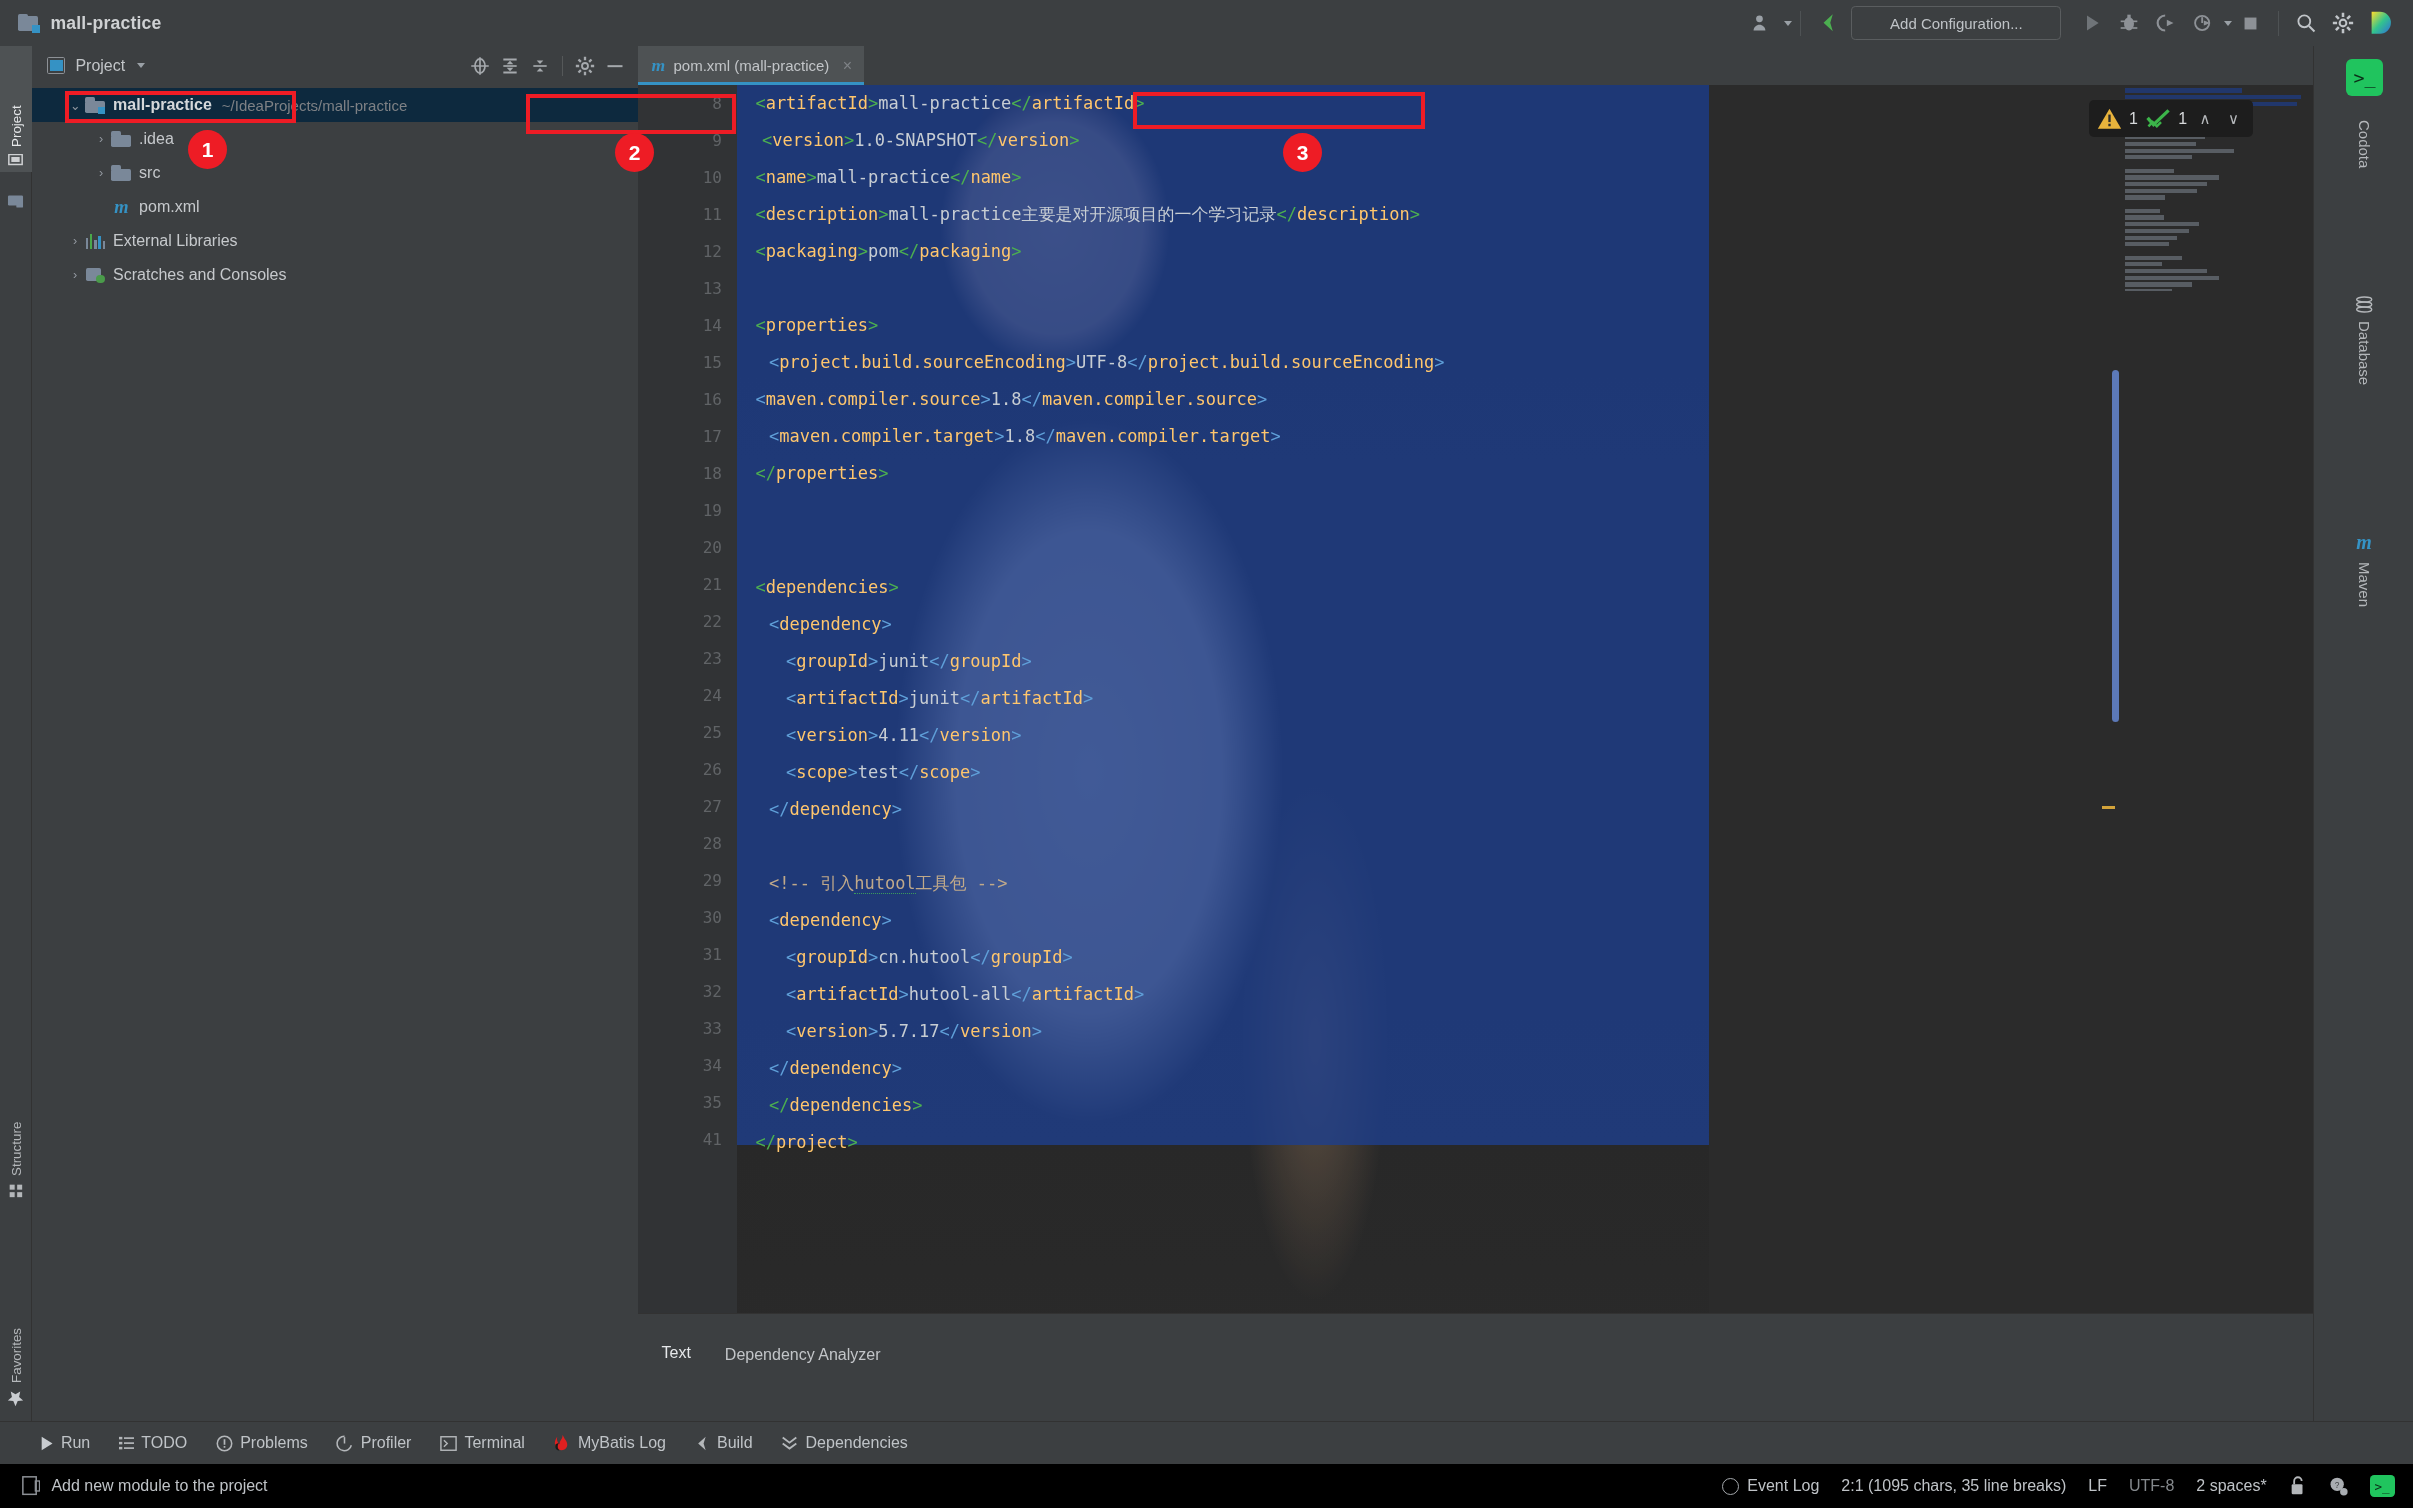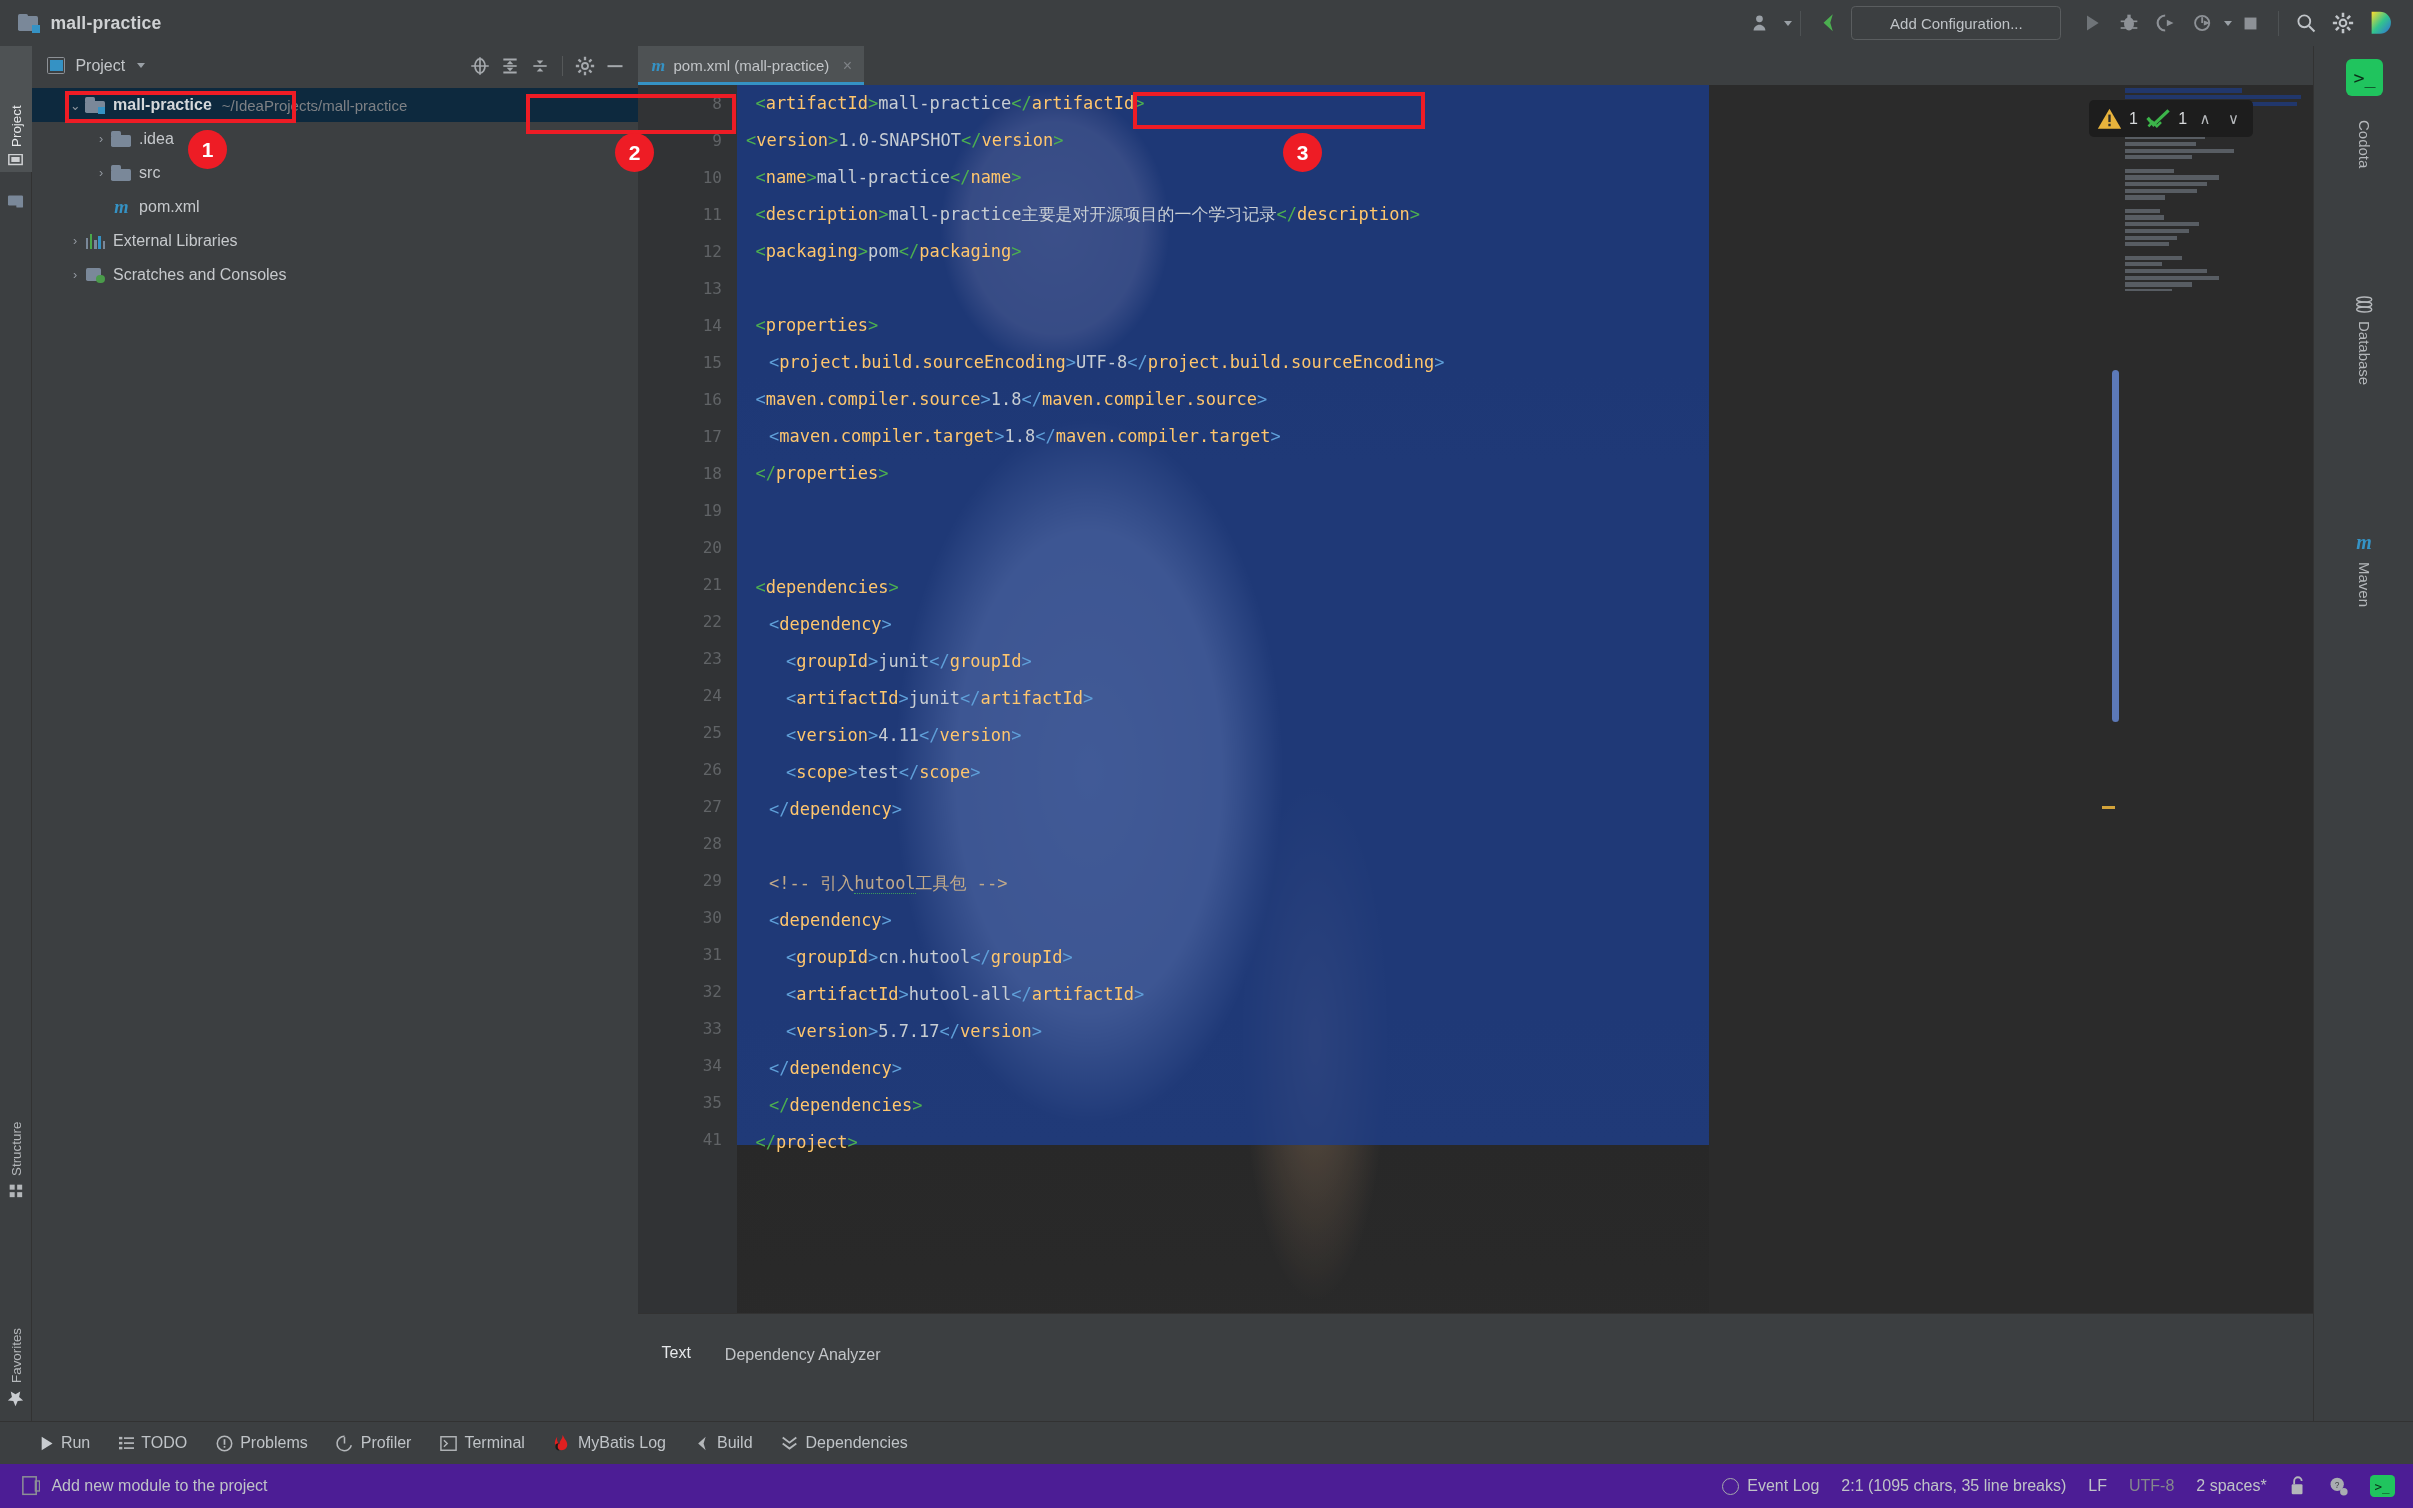--- a/index.html
+++ b/index.html
@@ -224,21 +224,21 @@
     display: flex; align-items: center; padding-left: 40px; gap: 28.5px;
   }
   .twb {
     display: flex; align-items: center; gap: 7.5px; color: #bfc3c7; font-size: 16px;
   }
   .twb .gl { color: #a5a9ad; font-size: 15px; }
 
   
   .statusbar {
     position: absolute; left: 0; bottom: 0; width: 2413px; height: 44px;
-    background: #4c1d95; display: flex; align-items: center;
+    background: #000000; display: flex; align-items: center;
     color: #bfc3c7; font-size: 16px; padding: 0 18.4px 0 22px;
   }
   .sb-left { display: flex; align-items: center; gap: 11px; }
   .sb-right { margin-left: auto; display: flex; align-items: center; gap: 22px; }
   .sb-dim { color: #84888c; }
   .eventlog { display: flex; align-items: center; gap: 8.4px; }
   .circ { width: 17px; height: 17px; border: 1.7px solid #a5a9ad; border-radius: 50%; }
   .sb-term { width: 25px; height: 22px; background: #20c45e; border-radius: 4.2px; color:#0b2e18; font-size:12.6px; display:flex;align-items:center;justify-content:center; font-family:"DejaVu Sans Mono", monospace;}
 
   
@@ -543,21 +543,21 @@
         <div class="gutter-line">34</div>
         <div class="gutter-line">35</div>
         <div class="gutter-line">41</div>
       </div>
 
       <div class="codearea">
         <div class="wallpaper"></div>
         <div class="codeblue"></div>
         <div class="codelayer">
           <div class="cl" style="padding-left:18.4px;"><span class="br">&lt;</span><span class="tg">artifactId</span><span class="br">&gt;</span><span class="vl">mall-practice</span><span class="br">&lt;/</span><span class="tg">artifactId</span><span class="br">&gt;</span></div>
-          <div class="cl" style="padding-left:9px;"><span class="br">&lt;</span><span class="tg">version</span><span class="br">&gt;</span><span class="vl">1.0-SNAPSHOT</span><span class="br">&lt;/</span><span class="tg">version</span><span class="br">&gt;</span></div>
+          <div class="cl" style="padding-left:25px;"><span class="br">&lt;</span><span class="tg">version</span><span class="br">&gt;</span><span class="vl">1.0-SNAPSHOT</span><span class="br">&lt;/</span><span class="tg">version</span><span class="br">&gt;</span></div>
           <div class="cl" style="padding-left:18.4px;"><span class="br">&lt;</span><span class="tg">name</span><span class="br">&gt;</span><span class="vl">mall-practice</span><span class="br">&lt;/</span><span class="tg">name</span><span class="br">&gt;</span></div>
           <div class="cl" style="padding-left:18.4px;"><span class="br">&lt;</span><span class="tg">description</span><span class="br">&gt;</span><span class="vl">mall-practice主要是对开源项目的一个学习记录</span><span class="br">&lt;/</span><span class="tg">description</span><span class="br">&gt;</span></div>
           <div class="cl" style="padding-left:18.4px;"><span class="br">&lt;</span><span class="tg">packaging</span><span class="br">&gt;</span><span class="vl">pom</span><span class="br">&lt;/</span><span class="tg">packaging</span><span class="br">&gt;</span></div>
           <div class="cl" style="padding-left:18.4px;"></div>
           <div class="cl" style="padding-left:18.4px;"><span class="br">&lt;</span><span class="tg">properties</span><span class="br">&gt;</span></div>
           <div class="cl" style="padding-left:32px;"><span class="br2">&lt;</span><span class="tg">project.build.sourceEncoding</span><span class="br2">&gt;</span><span class="vl">UTF-8</span><span class="br2">&lt;/</span><span class="tg">project.build.sourceEncoding</span><span class="br2">&gt;</span></div>
           <div class="cl" style=""><span class="br2">&lt;</span><span class="tg">maven.compiler.source</span><span class="br2">&gt;</span><span class="vl">1.8</span><span class="br2">&lt;/</span><span class="tg">maven.compiler.source</span><span class="br2">&gt;</span></div>
           <div class="cl" style="padding-left:32px;"><span class="br2">&lt;</span><span class="tg">maven.compiler.target</span><span class="br2">&gt;</span><span class="vl">1.8</span><span class="br2">&lt;/</span><span class="tg">maven.compiler.target</span><span class="br2">&gt;</span></div>
           <div class="cl" style="padding-left:18.4px;"><span class="br">&lt;/</span><span class="tg">properties</span><span class="br">&gt;</span></div>
           <div class="cl" style="padding-left:18.4px;"></div>

